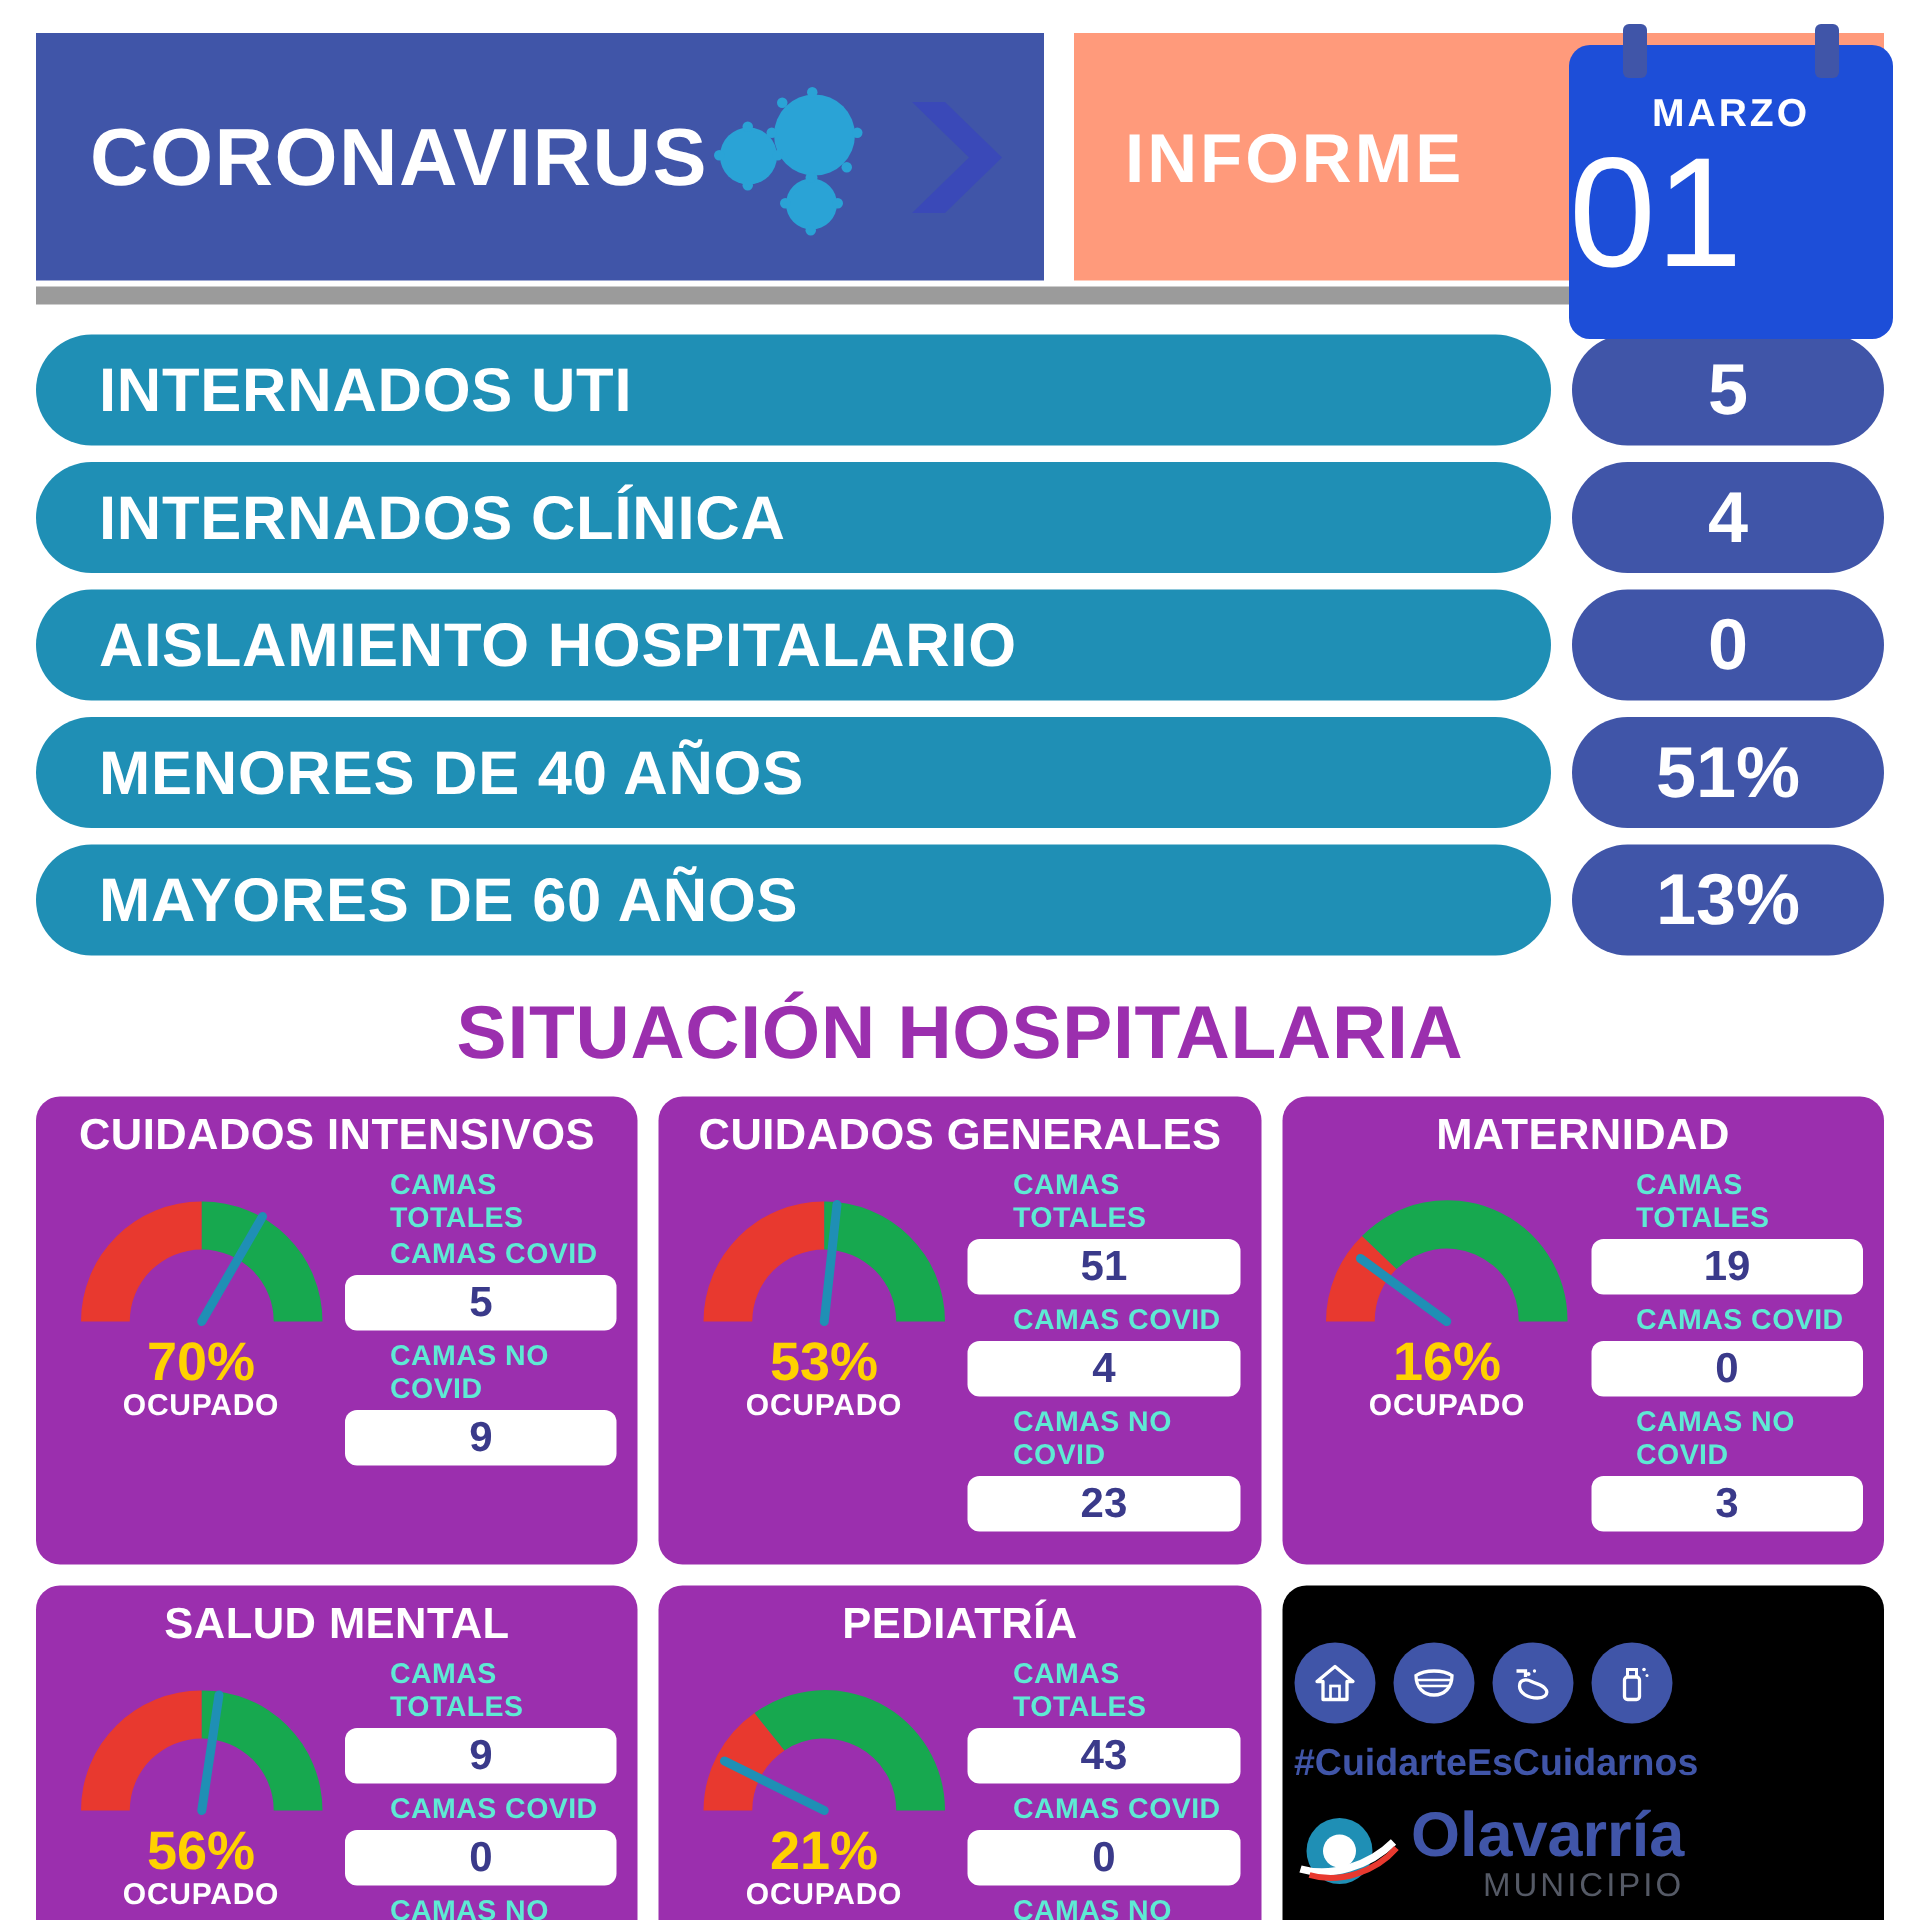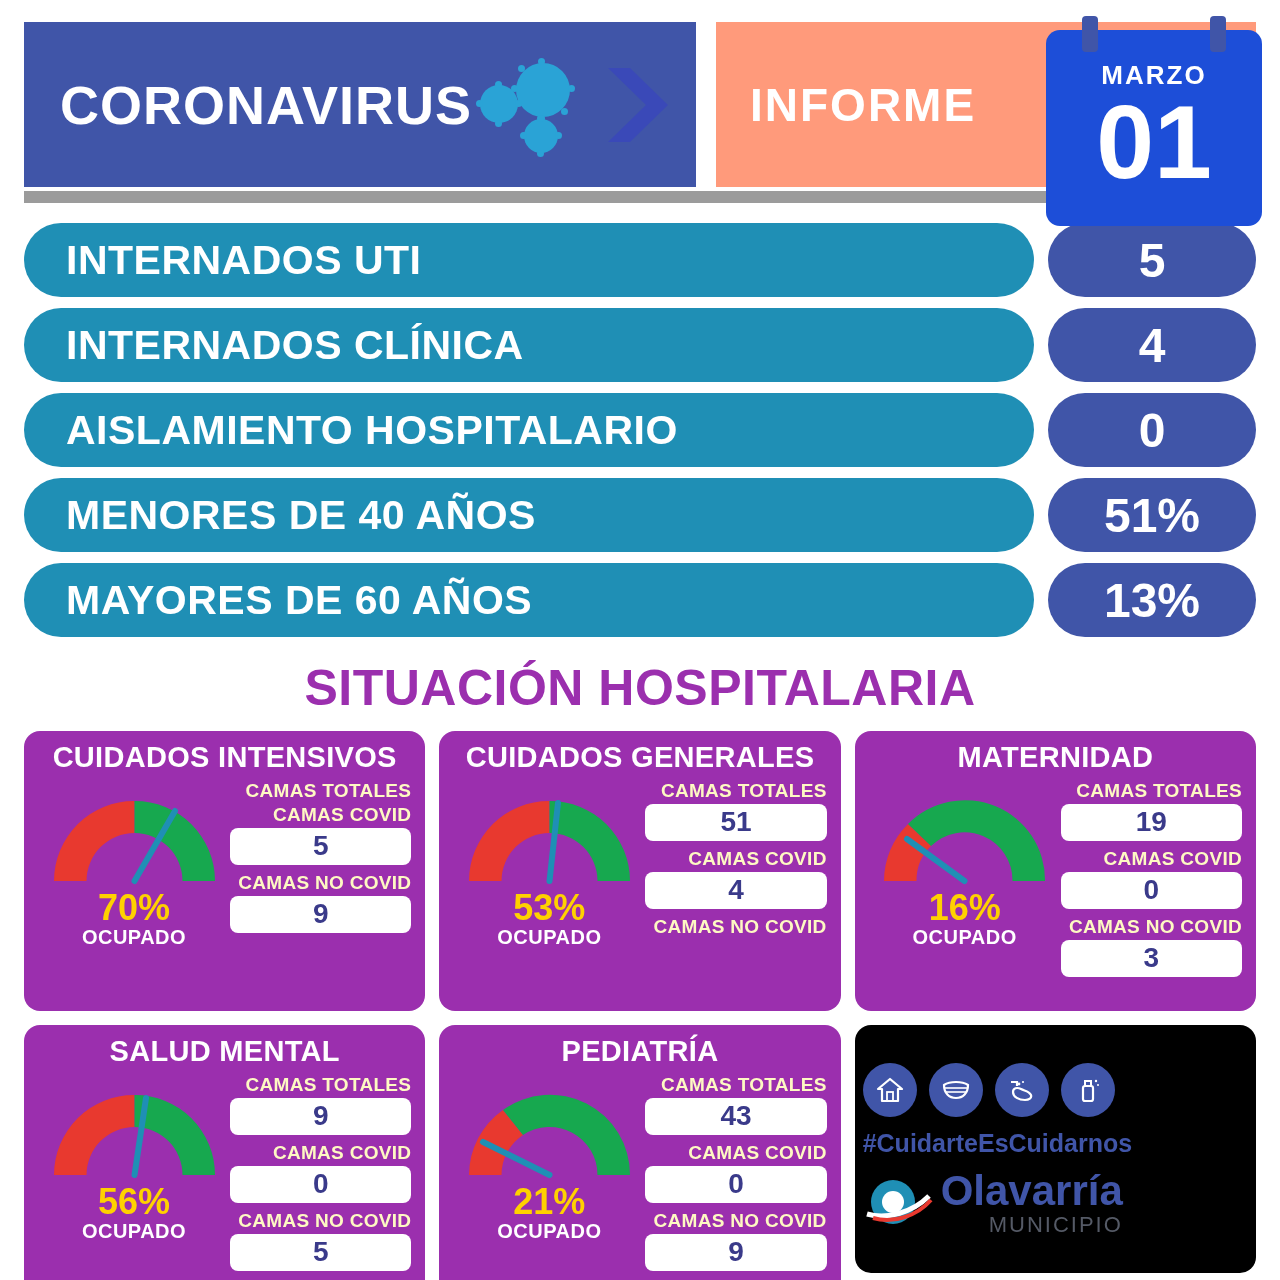--- a/index.html
+++ b/index.html
@@ -116,24 +116,24 @@
   .cal-ring.r { right: 36px; }
   .cal-month {
     margin-top: 30px;
     text-align: center;
     color: #ffffff;
     font-size: 26px;
     font-weight: bold;
     letter-spacing: 2px;
   }
   .cal-day {
-    text-align: center;
+    text-align: left;
     color: #ffffff;
     font-size: 104px;
-    font-weight: bold;
+    font-weight: normal;
     line-height: 0.95;
     margin-top: 2px;
   }
 
   
   .stats {
     margin: 36px 24px 0 24px;
   }
   .stat-row {
     display: flex;
@@ -182,21 +182,21 @@
     display: grid;
     grid-template-columns: repeat(3, 1fr);
     gap: 14px;
     margin: 0 24px;
   }
   .card {
     background: #9b2fae;
     border-radius: 16px;
     padding: 10px 14px 12px 14px;
     box-sizing: border-box;
-    height: 280px;
+    height: 312px;
     position: relative;
   }
   .card-title {
     text-align: center;
     color: #ffffff;
     font-size: 29px;
     font-weight: bold;
     margin-bottom: 4px;
     letter-spacing: 0.3px;
   }
@@ -231,26 +231,27 @@
     letter-spacing: 0.5px;
   }
   .bed-list {
     flex: 1;
     display: flex;
     flex-direction: column;
     justify-content: flex-start;
     padding-top: 2px;
   }
   .bed-label {
-    text-align: right;
-    color: #fef9c3;
+    text-align: left;
+    color: #5eead4;
     font-size: 19px;
     font-weight: bold;
     letter-spacing: 0.3px;
     margin-bottom: 2px;
+    margin-left: 30px;
   }
   .bed-value {
     background: #ffffff;
     border-radius: 8px;
     color: #3a3a8a;
     font-size: 28px;
     font-weight: bold;
     text-align: center;
     padding: 2px 0 3px 0;
     margin-bottom: 7px;
@@ -429,20 +430,21 @@
           </div>
           <div class="gauge-pct">53%</div>
           <div class="gauge-sub">OCUPADO</div>
         </div>
         <div class="bed-list">
           <div class="bed-label">CAMAS TOTALES</div>
           <div class="bed-value">51</div>
           <div class="bed-label">CAMAS COVID</div>
           <div class="bed-value">4</div>
           <div class="bed-label">CAMAS NO COVID</div>
+          <div class="bed-value">23</div>
         </div>
       </div>
     </div>
 
     <div class="card">
       <div class="card-title">MATERNIDAD</div>
       <div class="card-body">
         <div class="gauge-wrap">
           <div class="gauge">
             <svg width="185" height="100" viewBox="0 0 185 100">

